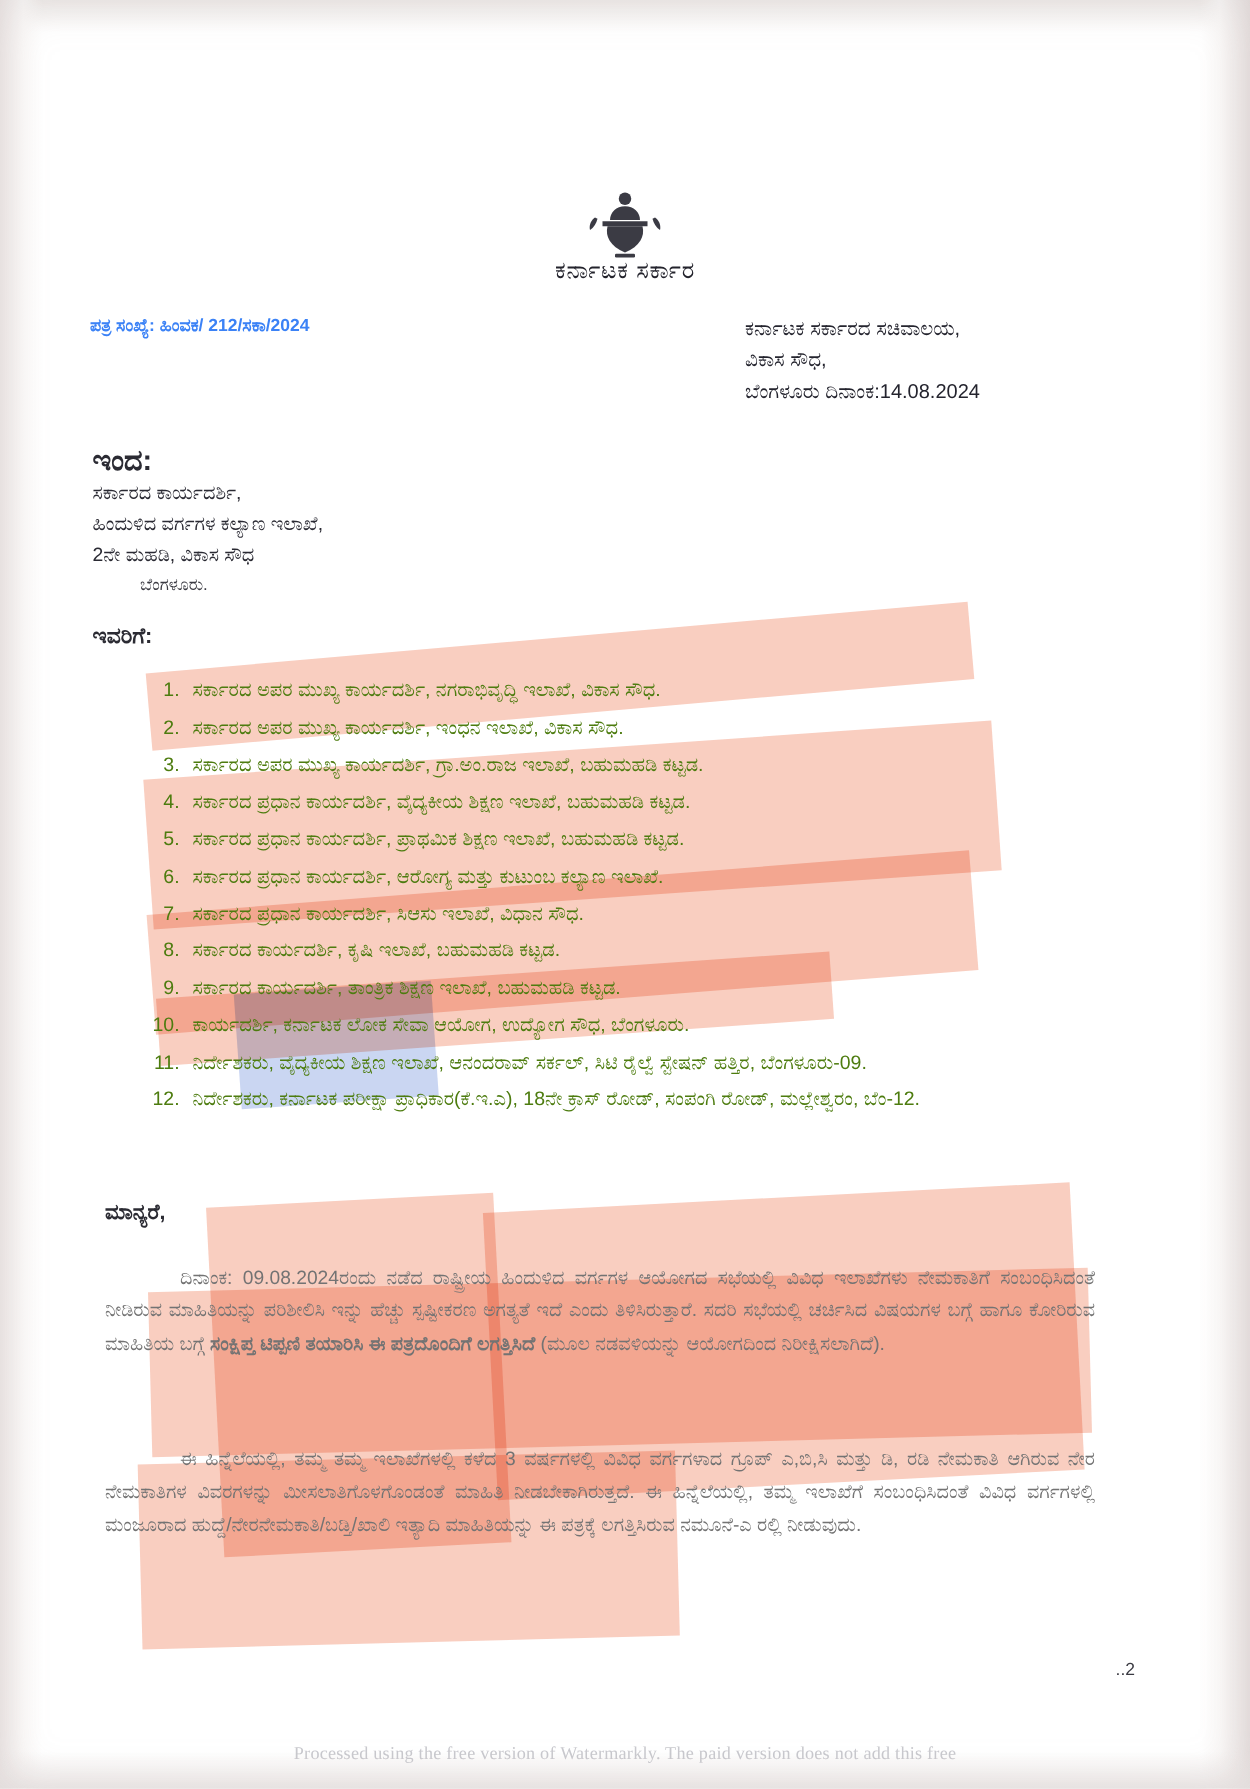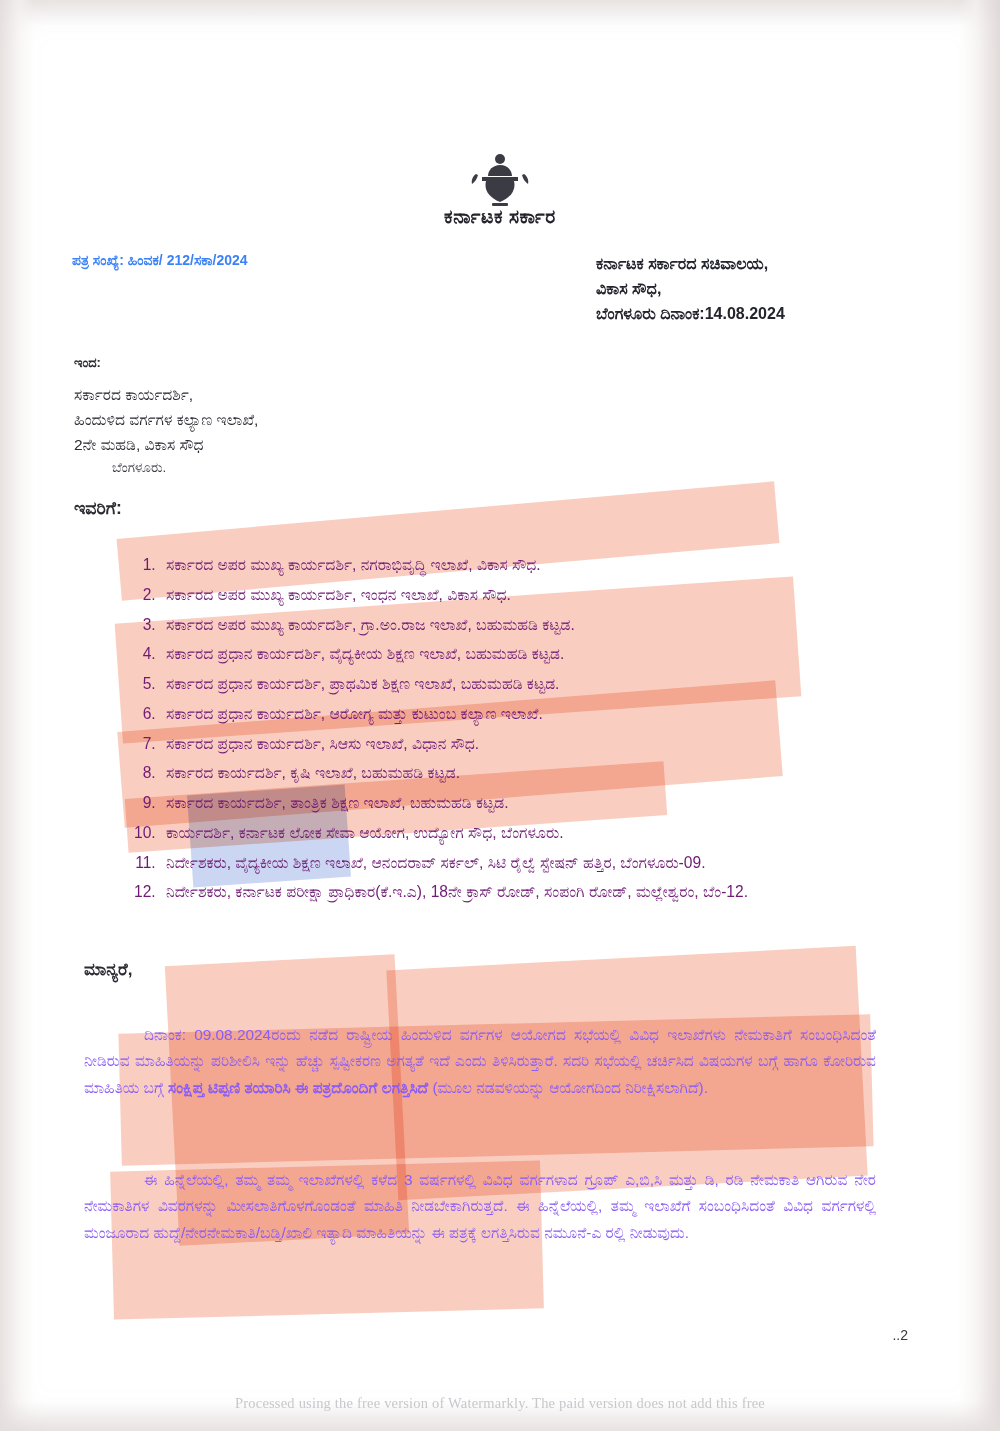--- a/index.html
+++ b/index.html
@@ -76,48 +76,48 @@
     text-align: center;
     z-index: 4;
   }
   .emblem svg { display: inline-block; }
   .gov-title {
     position: absolute;
     left: 0; right: 0;
     top: 206px;
     text-align: center;
     font-size: 19px;
-    font-weight: bold;
+    font-weight: normal;
     letter-spacing: 0.6px;
     color: #23232c;
   }
 
   .ref-no {
     position: absolute;
     left: 72px;
     top: 252px;
     font-size: 14px;
     font-weight: bold;
     color: #3b82f6;
   }
   .addr-block {
     position: absolute;
     left: 596px;
     top: 252px;
     font-size: 16px;
     line-height: 1.55;
-    font-weight: bold;
+    font-weight: normal;
     color: #24242e;
   }
 
   .from-label {
     position: absolute;
     left: 74px;
     top: 355px;
-    font-size: 13px;
+    font-size: 23px;
     font-weight: bold;
   }
   .urgent {
     position: absolute;
     left: 0; right: 0;
     top: 351px;
     text-align: center;
     font-size: 16.5px;
     font-weight: bold;
     padding-left: 22px;
@@ -142,47 +142,46 @@
     top: 498px;
     font-size: 17.5px;
     font-weight: bold;
   }
 
   ol.recipients {
     position: absolute;
     left: 96px;
     top: 536px;
     width: 800px;
-    margin: 16px;
+    margin: 4px;
     padding: 0 0 0 48px;
     font-size: 15.6px;
     line-height: 1.62;
-    color: #701a75;
+    color: #4d7c0f;
   }
   ol.recipients li {
     margin-bottom: 4.5px;
     padding-left: 6px;
   }
 
   .salutation {
     position: absolute;
     left: 84px;
     top: 960px;
     font-size: 17px;
     font-weight: bold;
     text-align: right;
   }
 
   .para {
     position: absolute;
     font-size: 15.4px;
     line-height: 1.72;
     text-align: justify;
-    color: #8b5cf6;
-    margin-top: 12px;
+    color: #737373;
   }
   .para1 {
     left: 84px;
     top: 1010px;
     width: 792px;
     text-indent: 60px;
   }
   .para2 {
     left: 84px;
     top: 1155px;

